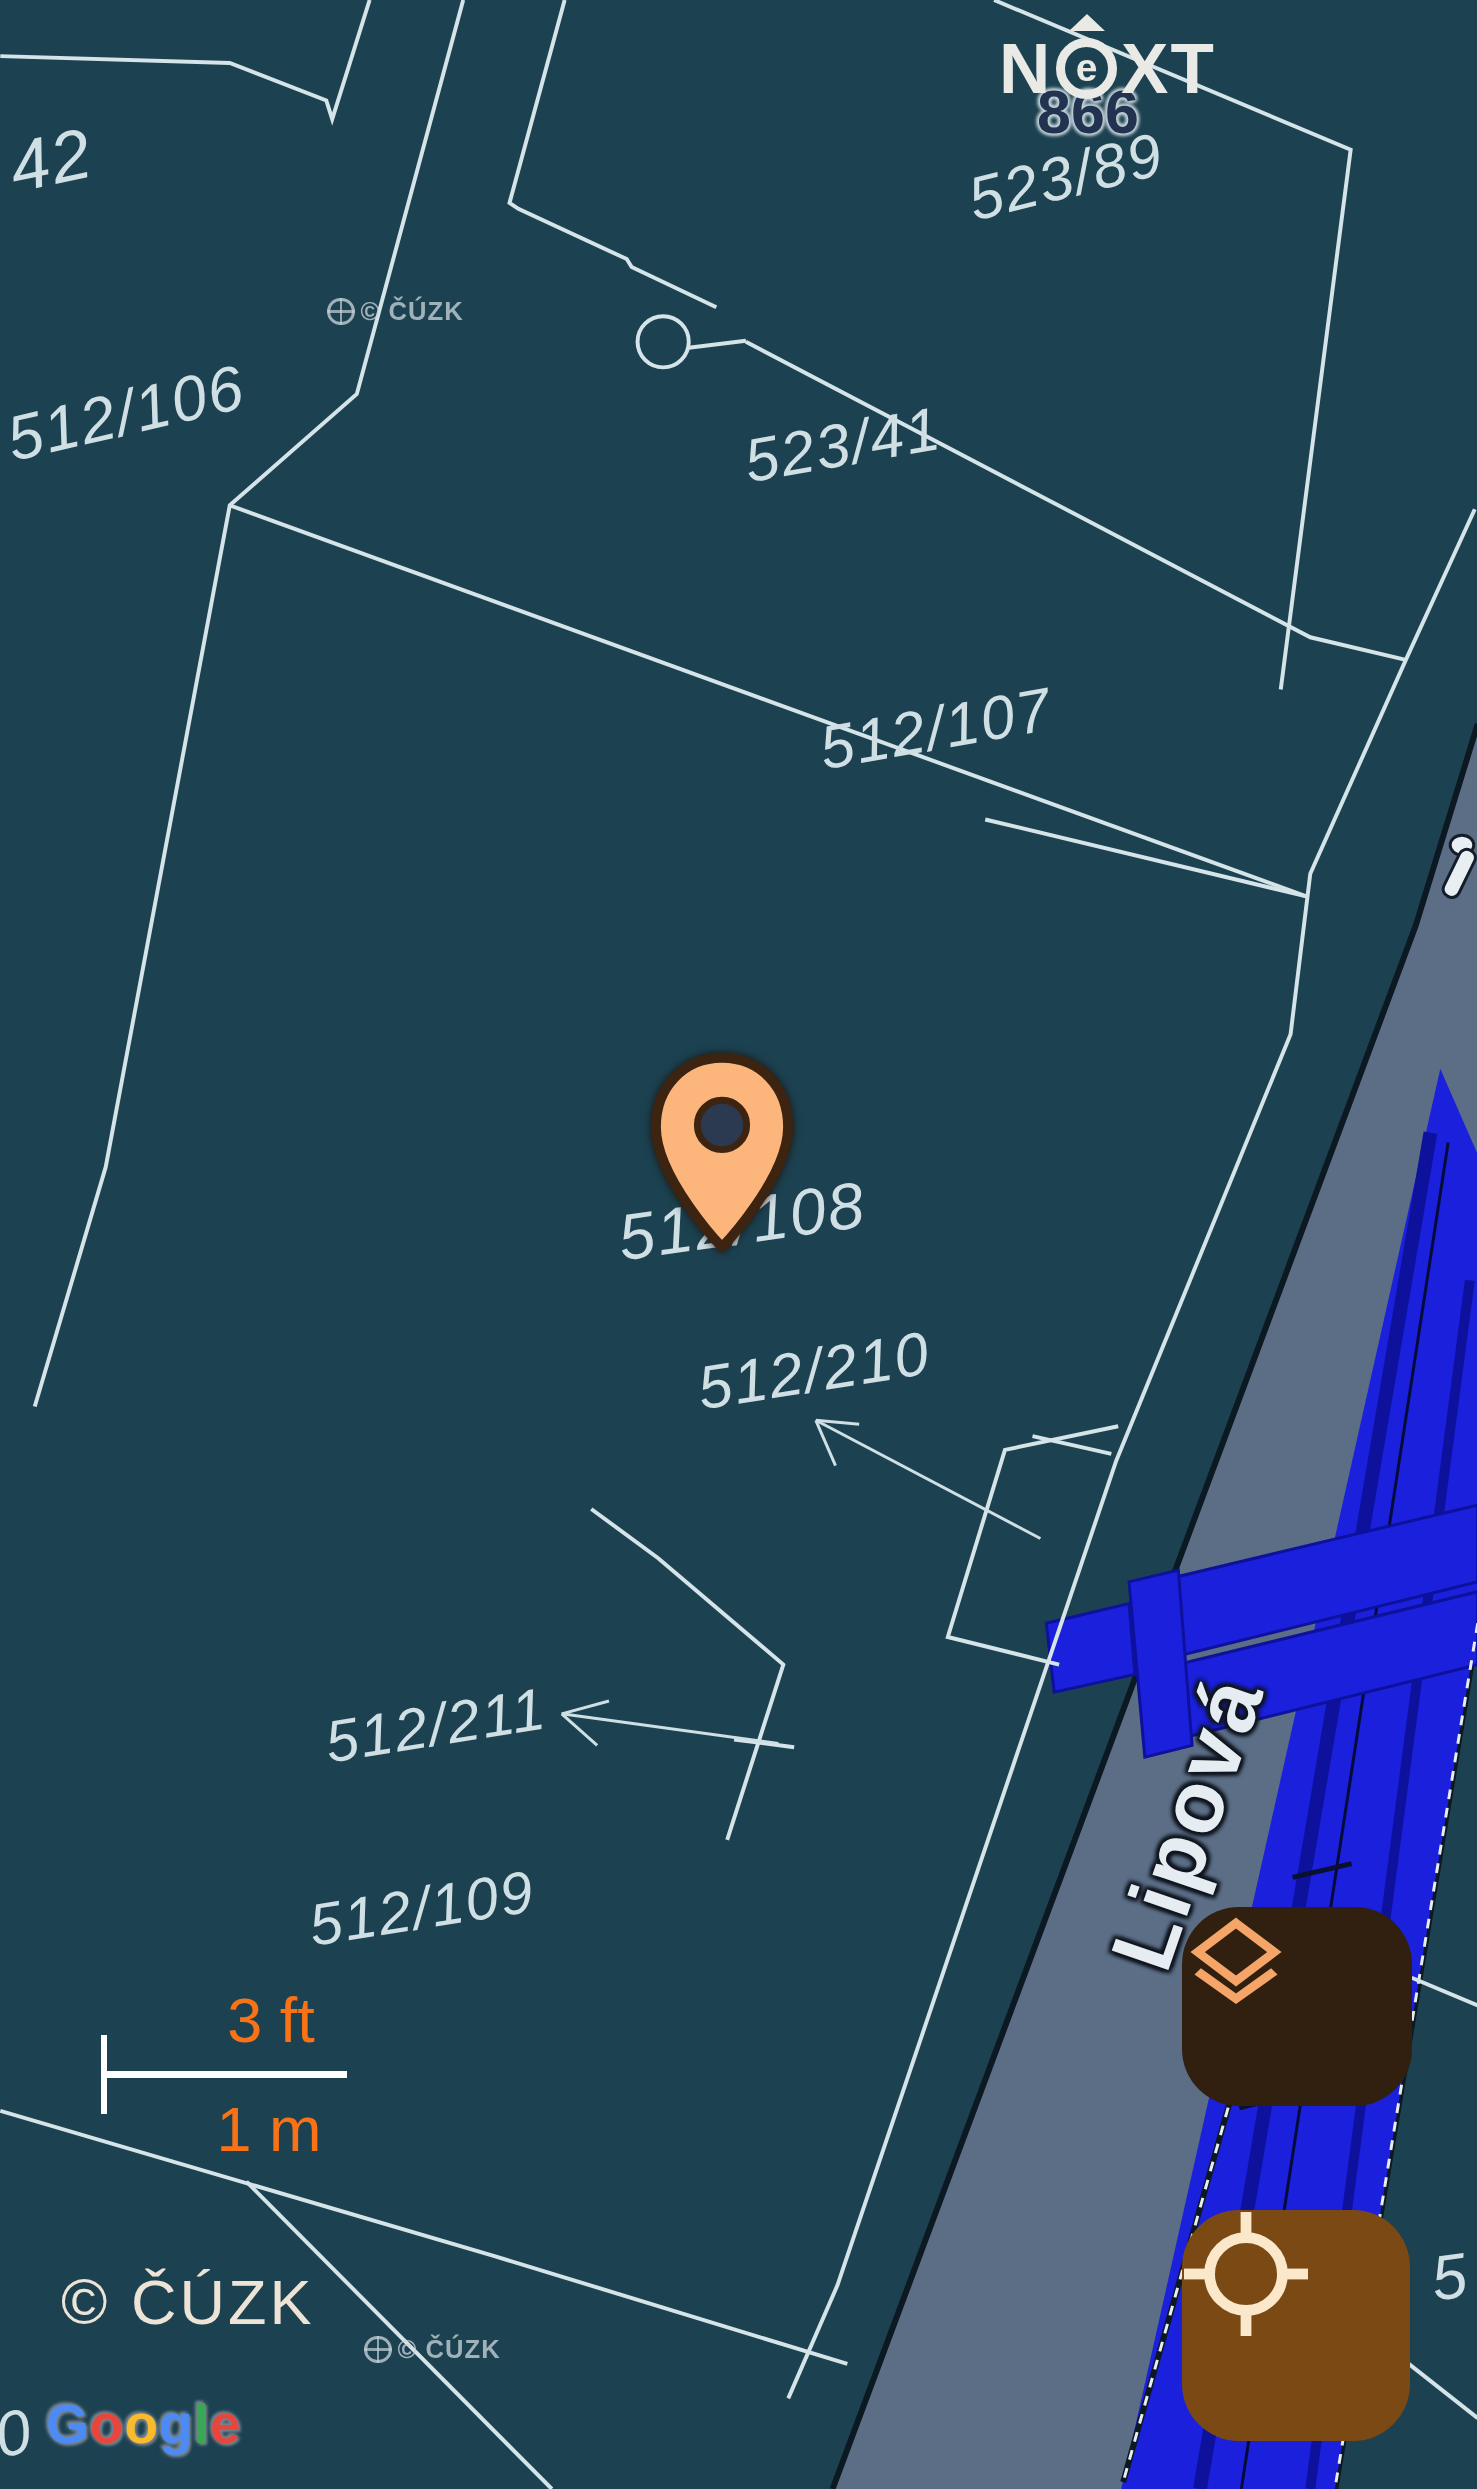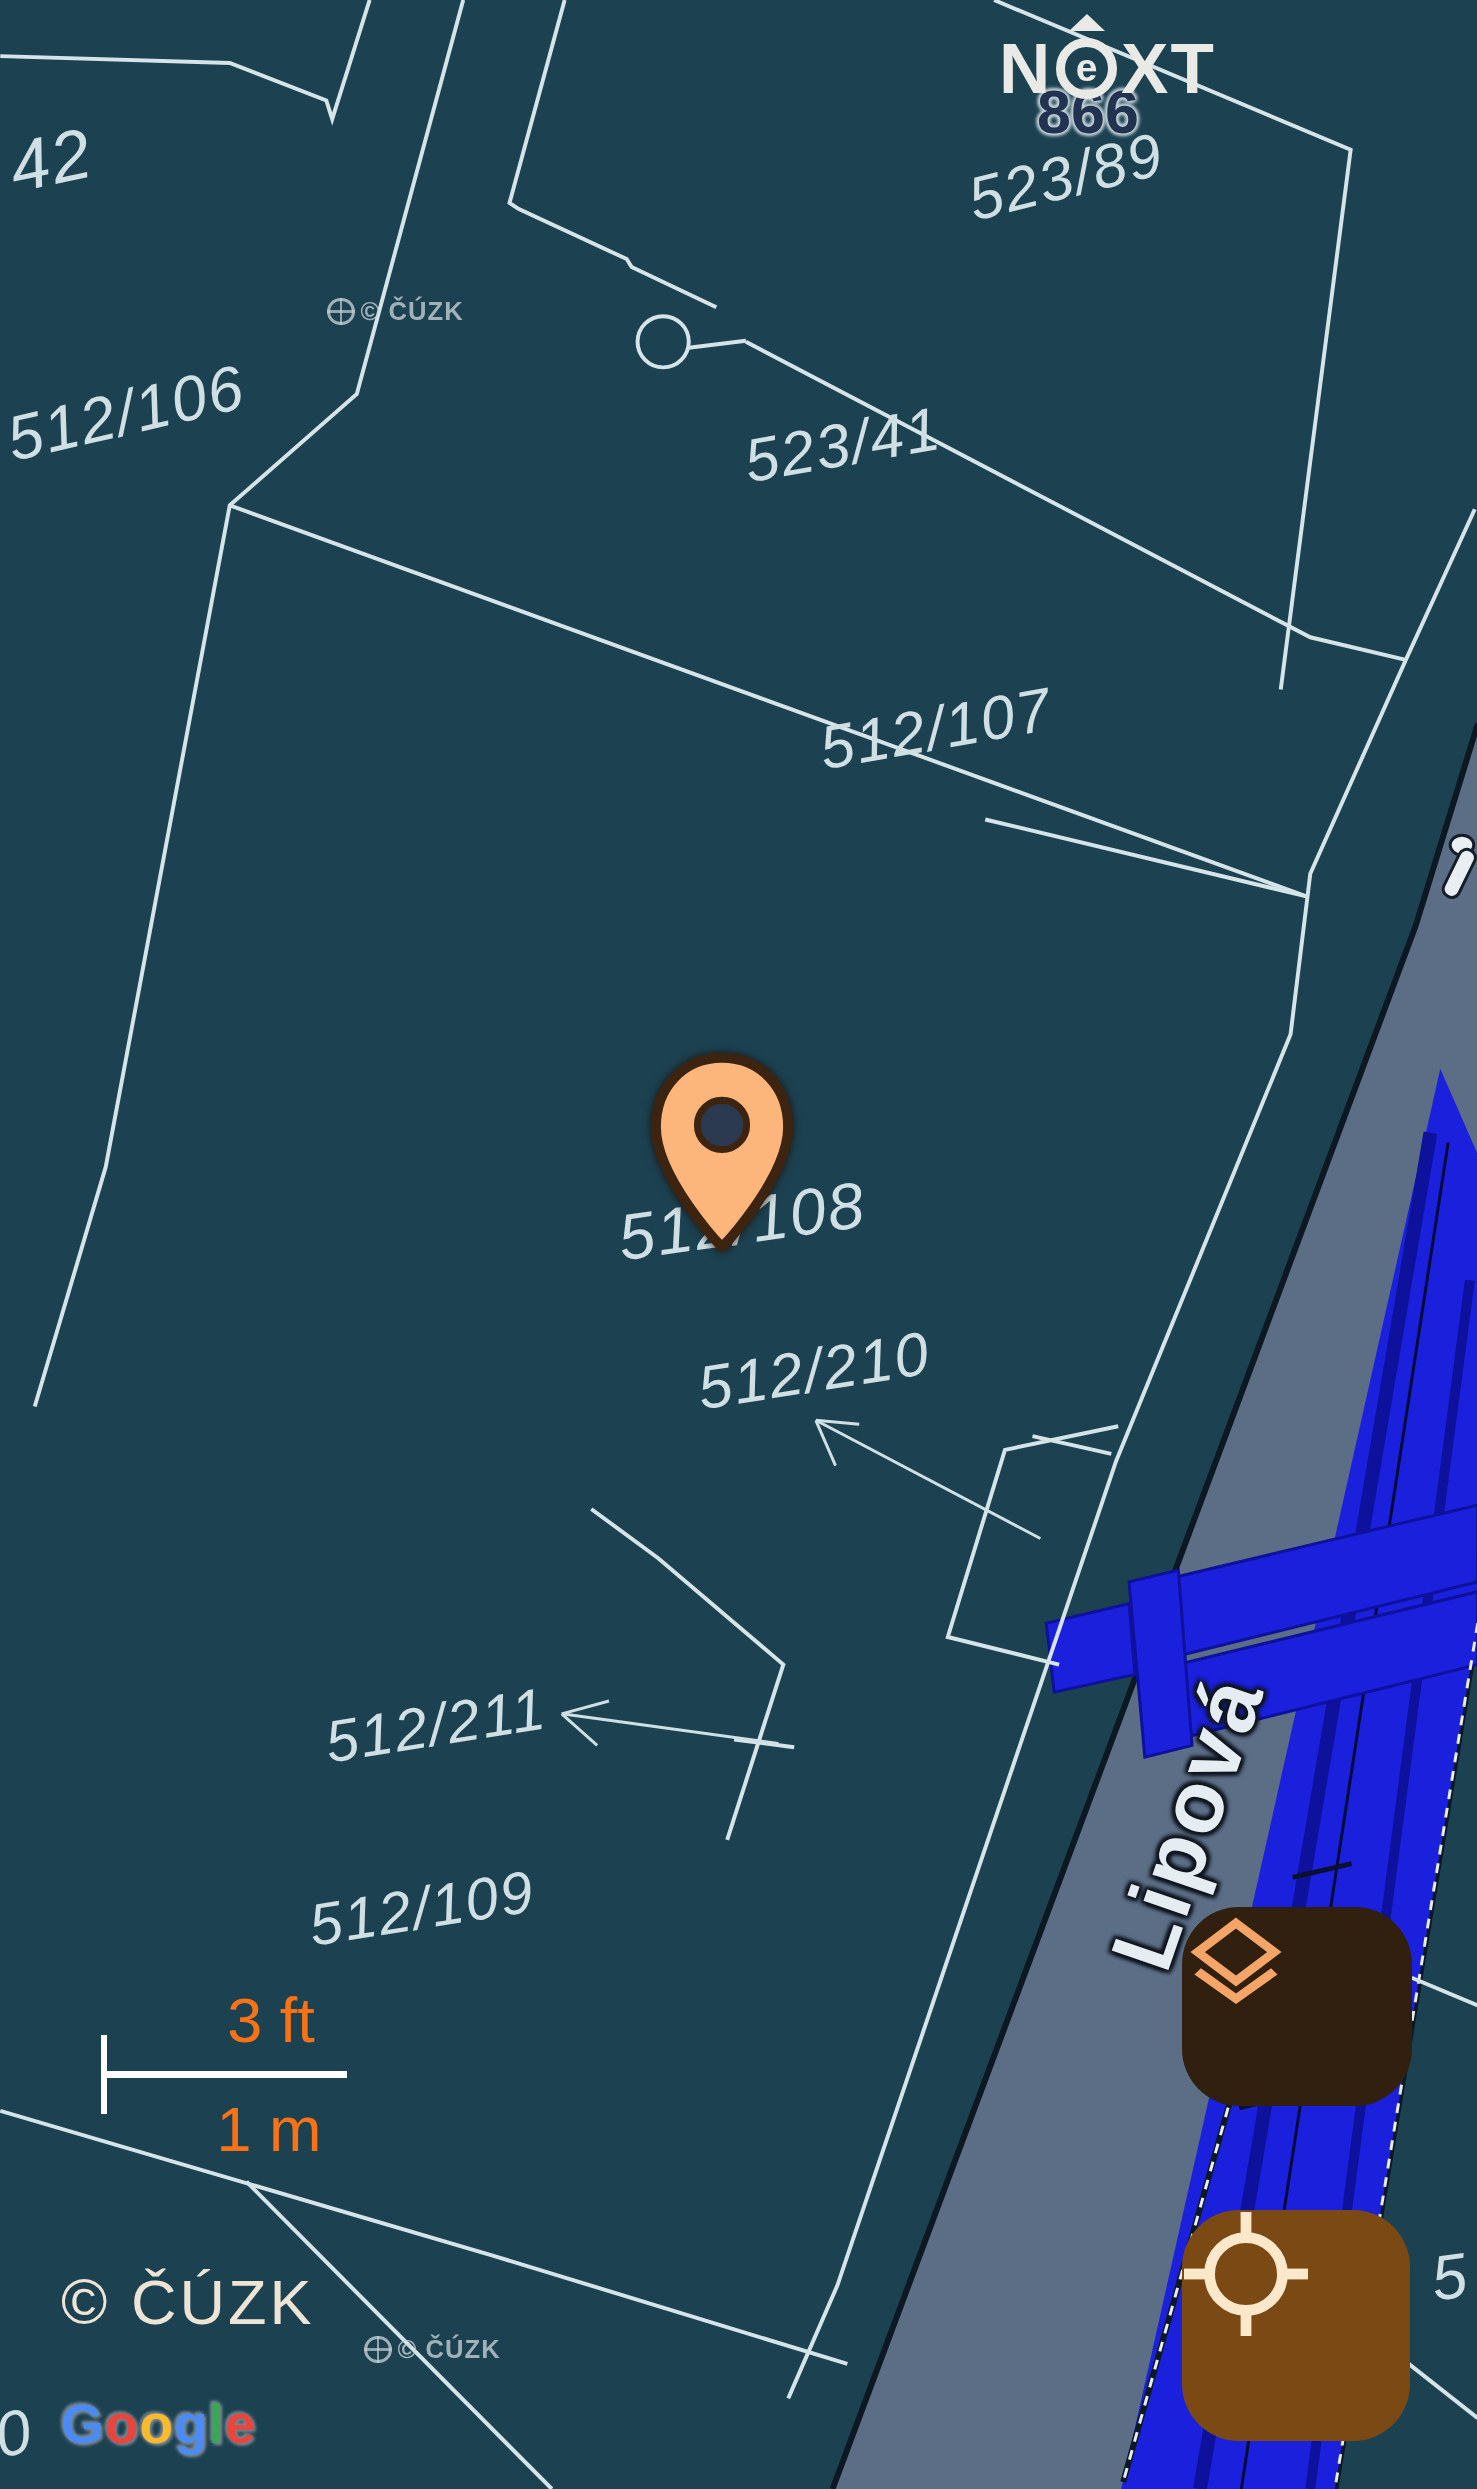--- a/index.html
+++ b/index.html
@@ -46,21 +46,21 @@
   }
   .wm .globe{width:21.7px;height:21.7px;border:3px solid rgba(198,209,214,.78);border-radius:50%;display:inline-block;
     background:
       linear-gradient(to right, transparent 44%, rgba(198,209,214,.7) 44%, rgba(198,209,214,.7) 56%, transparent 56%),
       linear-gradient(to bottom, transparent 44%, rgba(198,209,214,.7) 44%, rgba(198,209,214,.7) 56%, transparent 56%);}
   .cuzk-big{
     position:absolute;left:61px;top:2266px;color:#eee4d6;font-size:63px;
     letter-spacing:3px;white-space:nowrap;
   }
   .google{
-    position:absolute;left:61px;top:2392px;font-size:55px;font-weight:bold;letter-spacing:1px;
+    position:absolute;left:46px;top:2392px;font-size:55px;font-weight:bold;letter-spacing:1px;
   }
   .google span{text-shadow:0 0 4.9px rgba(125,137,148,.95),2px 2px 3px rgba(125,137,148,.9),-2px -2px 3px rgba(125,137,148,.9);}
   
   .scale-tick{position:absolute;left:101px;top:2035px;width:5.9px;height:79px;background:#ffffff;}
   .scale-line{position:absolute;left:101px;top:2071px;width:246px;height:6.9px;background:#ffffff;}
   .scale-label{position:absolute;color:#f97316;font-size:63px;line-height:1;transform:translate(-50%,-50%);white-space:nowrap;}
   
   .fab{position:absolute;border-radius:57px;display:flex;align-items:center;justify-content:center;}
   .fab-layers{left:1182px;top:1907px;width:230px;height:199px;background:#31200f;}
   .fab-locate{left:1182px;top:2210px;width:228px;height:231px;background:#7b4a14;}

